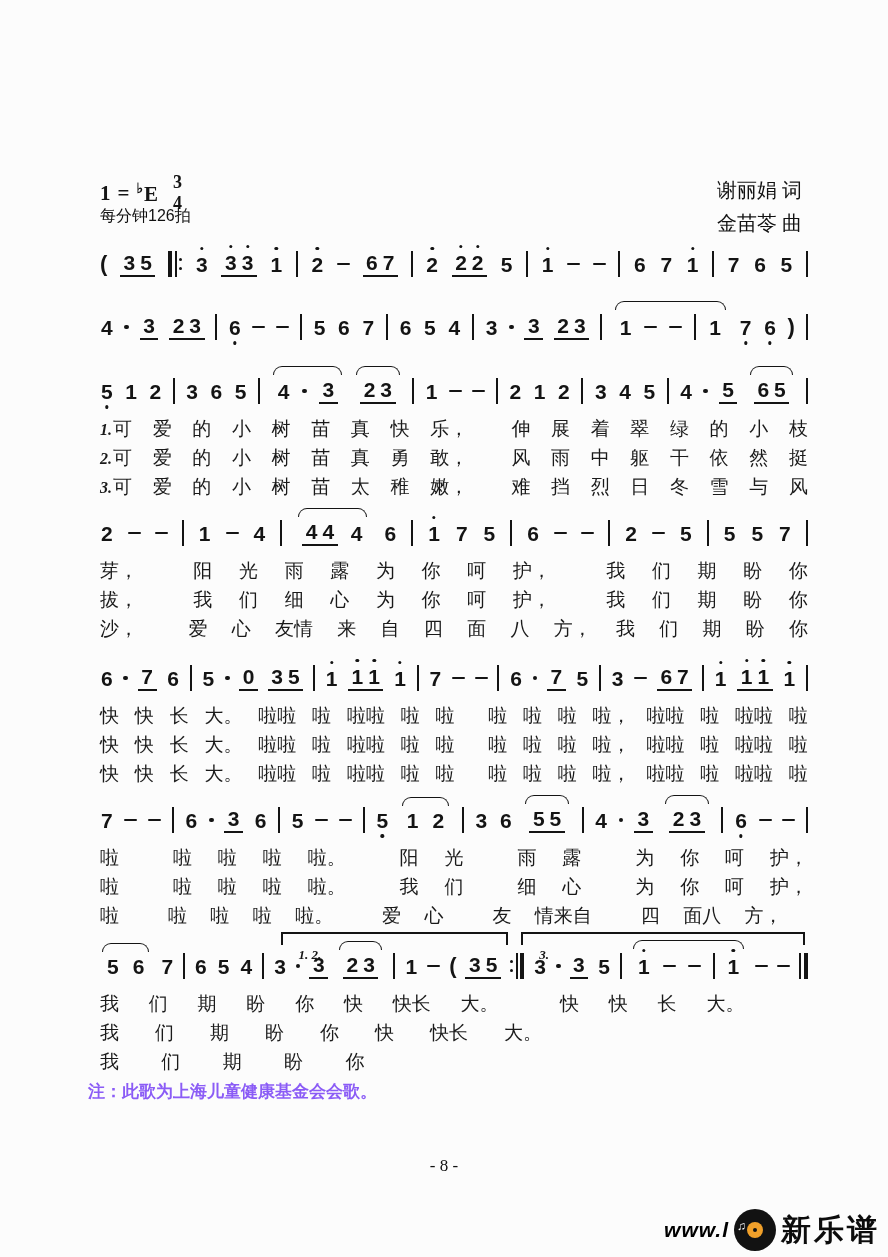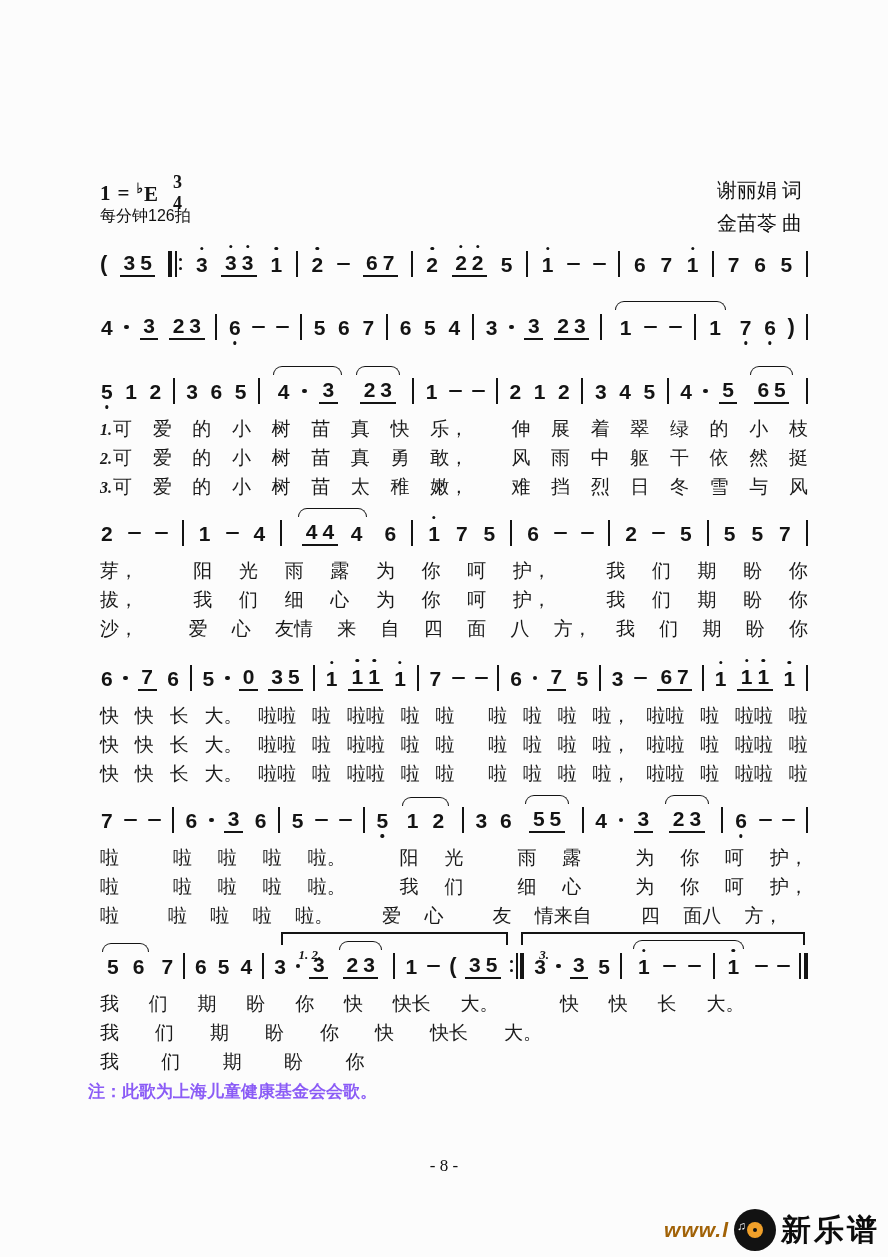--- a/index.html
+++ b/index.html
@@ -61,21 +61,21 @@
   .sp{width:2px;}
   .vn{font:italic 700 16px "Liberation Serif",serif;margin-right:1px;}
 
   
   .footnote{position:absolute;left:88px;top:1080px;font:700 17px "Liberation Serif",serif;color:#8b5cf6;}
   .pageno{position:absolute;left:0;top:1156px;width:100%;text-align:center;
           font:17px "Liberation Serif",serif;color:#111;}
 
   
   .wm{position:absolute;right:8px;bottom:6px;display:flex;align-items:center;gap:5px;}
-  .wm-url{font:italic 700 21px "Liberation Sans",sans-serif;color:#a16207;letter-spacing:1px;}
+  .wm-url{font:italic 700 21px "Liberation Sans",sans-serif;color:#000000;letter-spacing:1px;}
   .disc{position:relative;width:42px;height:42px;border-radius:50%;background:#121212;flex:0 0 auto;}
   .disc-label{position:absolute;left:13px;top:13px;width:16px;height:16px;border-radius:50%;}
   .disc-hole{position:absolute;left:19px;top:19px;width:4px;height:4px;border-radius:50%;background:#121212;}
   .disc-note{position:absolute;left:3px;top:11px;color:#fff;font-size:12px;line-height:1;}
   .wm-brand{font:900 30px "Liberation Sans",sans-serif;color:#0c0c0c;letter-spacing:3px;}
 </style>
 </head>
 <body>
 
 <div class="page">

